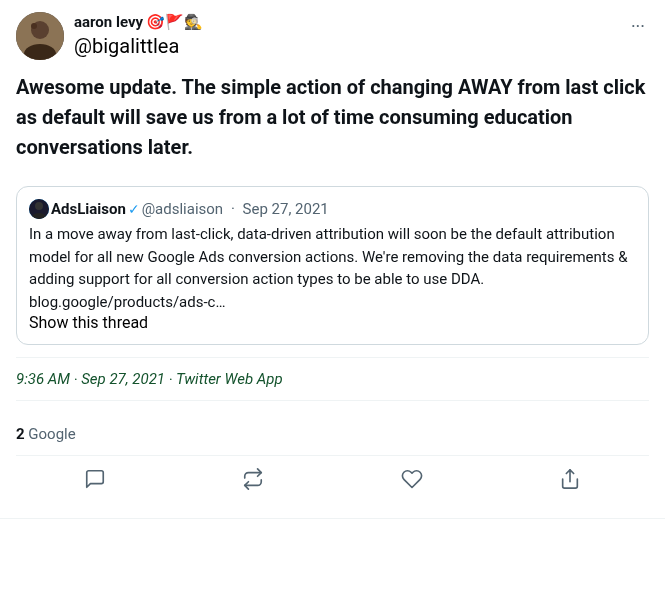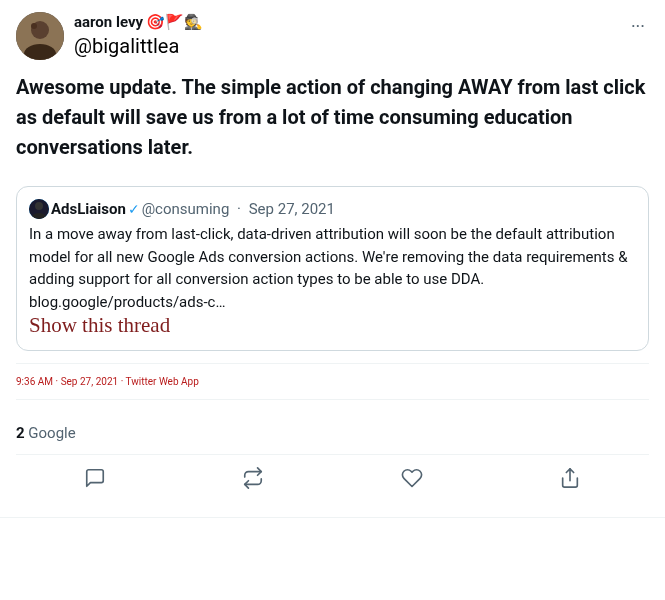--- a/index.html
+++ b/index.html
@@ -115,33 +115,33 @@
     .quoted-username-date {
       font-size: 15px;
       color: #536471;
     }
     .quoted-text {
       font-size: 15px;
       line-height: 1.5;
       color: #0f1419;
     }
     .show-thread {
-      color: #7f1d1d;
-      font-size: 21px;
+      color: #000000;
+      font-size: 16px;
       cursor: pointer;
       text-decoration: none;
-      font-family: Liberation Serif, serif;
     }
     .tweet-meta {
-      font-size: 10px;
-      color: #b91c1c;
+      font-size: 15px;
+      color: #14532d;
       margin-bottom: 12px;
       padding: 12px 0;
       border-top: 1px solid #eff3f4;
       border-bottom: 1px solid #eff3f4;
+      font-style: italic;
     }
     .likes-section {
       padding: 12px 0;
       border-bottom: 1px solid #eff3f4;
       font-size: 15px;
       color: #0f1419;
     }
     .likes-count {
       font-weight: 700;
     }
@@ -210,21 +210,21 @@
           <svg width="20" height="20" viewBox="0 0 20 20" fill="none">
             <rect width="20" height="20" fill="#1a1a2e"></rect>
             <circle cx="10" cy="7" r="4" fill="#333"></circle>
             <ellipse cx="10" cy="18" rx="7" ry="4" fill="#222"></ellipse>
           </svg>
         </div>
       </div>
       <span class="quoted-name">AdsLiaison</span>
       <span class="verified-badge">✓</span>
       <span class="quoted-username-date">
-        <span>@consuming</span>
+        <span>@adsliaison</span>
         <span class="dot-separator">·</span>
         <span>Sep 27, 2021</span>
       </span>
     </div>
     <p class="quoted-text">In a move away from last-click, data-driven attribution will soon be the default attribution model for all new Google Ads conversion actions. We're removing the data requirements &amp; adding support for all conversion action types to be able to use DDA. blog.google/products/ads-c…</p>
     <a class="show-thread" href="#">Show this thread</a>
   </div>
 
   <div class="tweet-meta">
     <span>9:36 AM</span>

